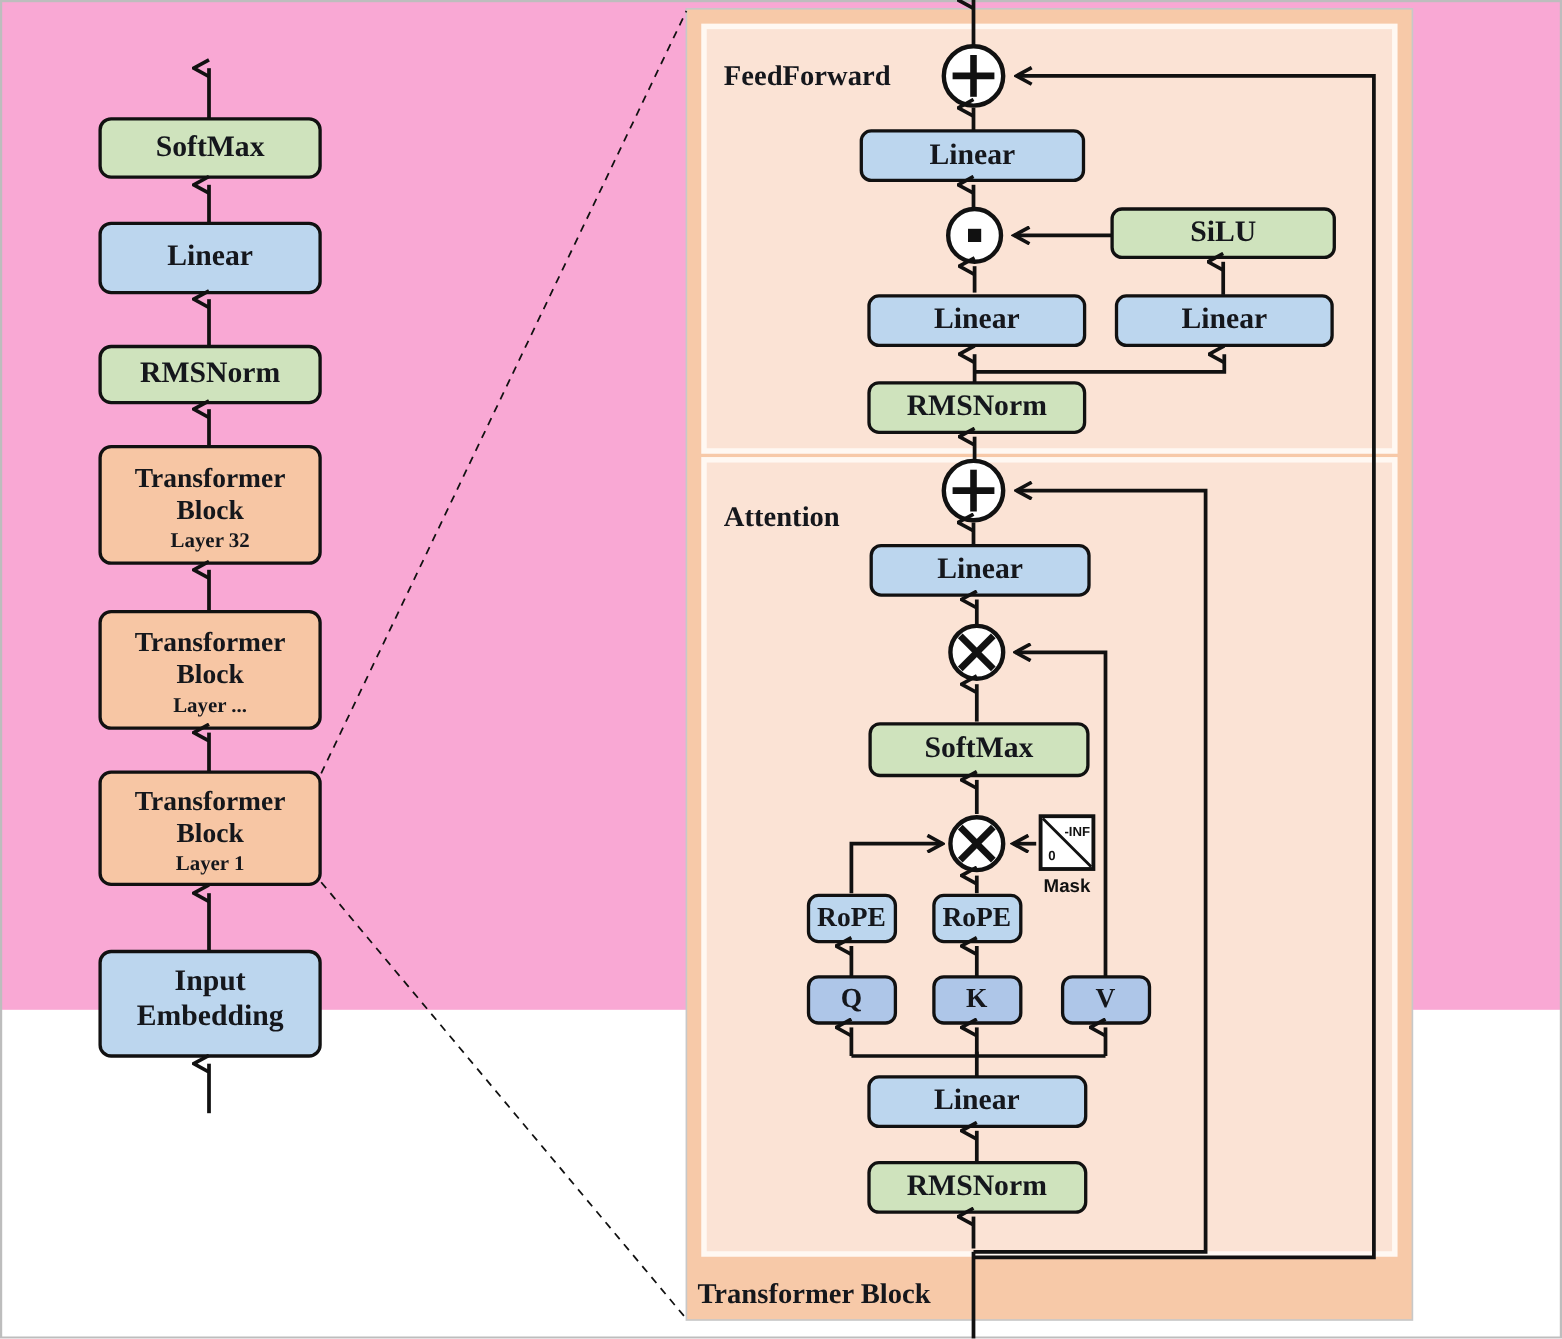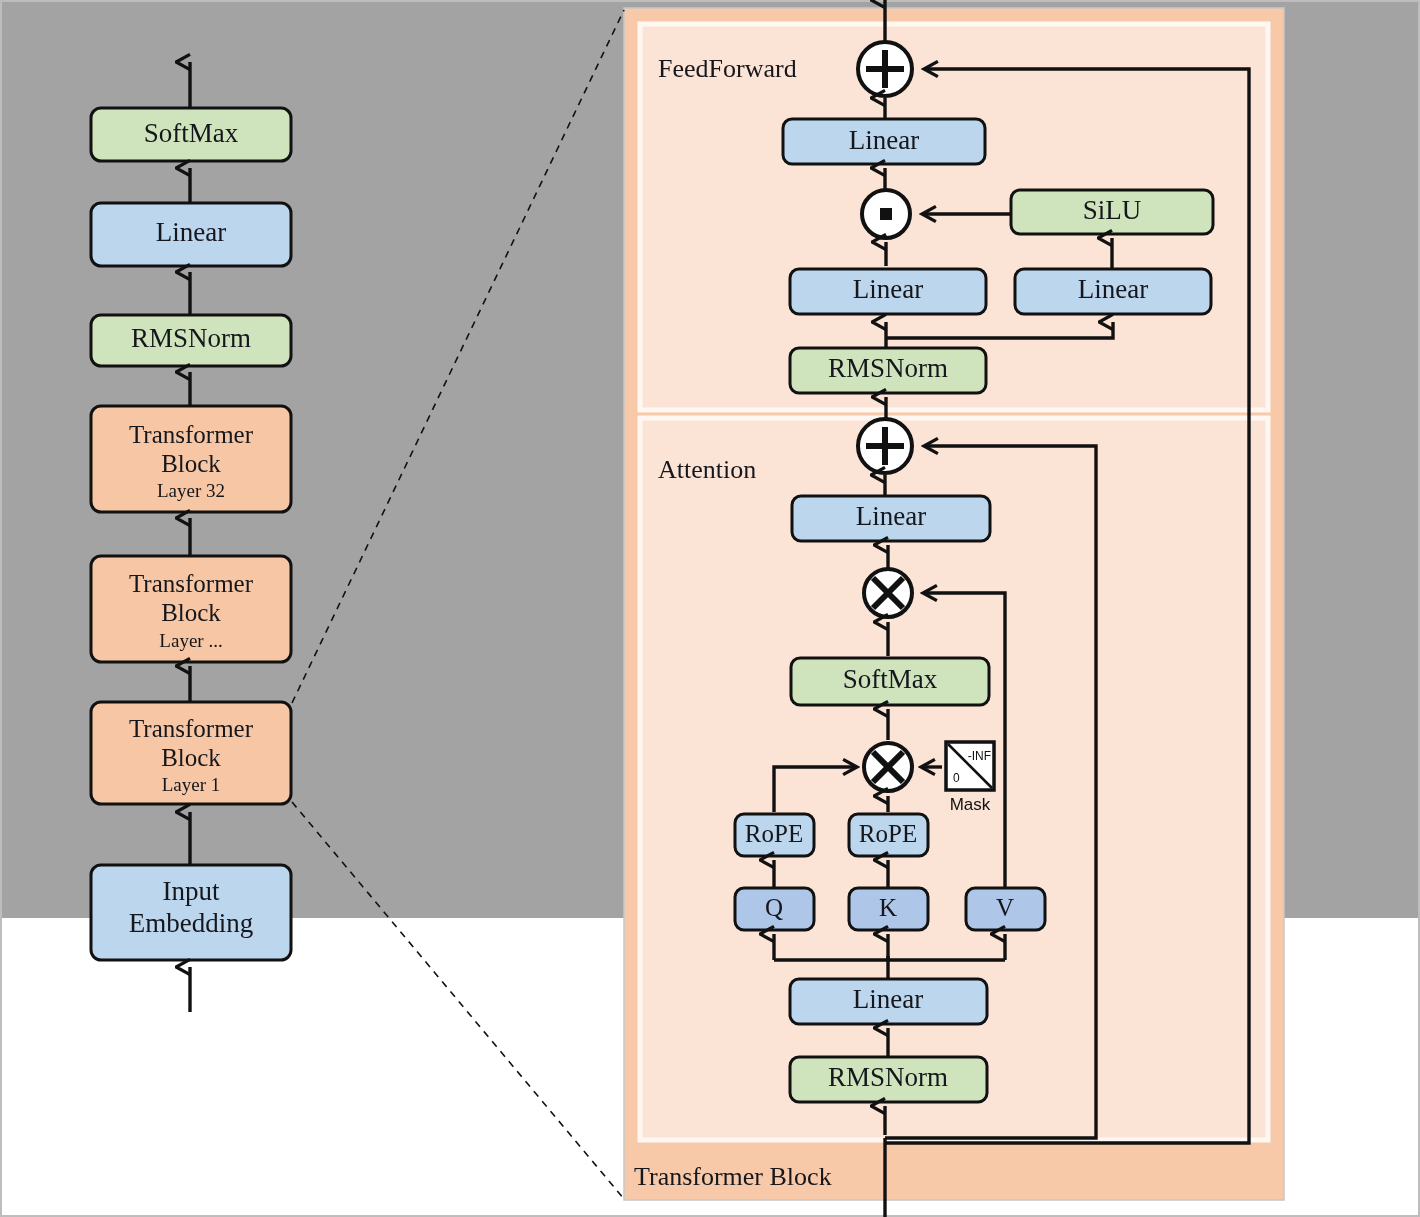--- a/index.html
+++ b/index.html
@@ -11,21 +11,22 @@
   body {
     width: 1420px;
     height: 1217px;
     font-family: "Liberation Serif", serif;
     overflow: hidden;
   }
   #diagram-root {
     position: relative;
     width: 1420px;
     height: 918px;
-    background: #a3a3a3;
+    background: #f9a8d4;
+    font-weight: bold;
   }
   svg#arch-svg {
     display: block;
     width: 1420px;
     height: 1217px;
   }
   
   .node-rect {
     stroke: #111111;
     stroke-width: 3;

